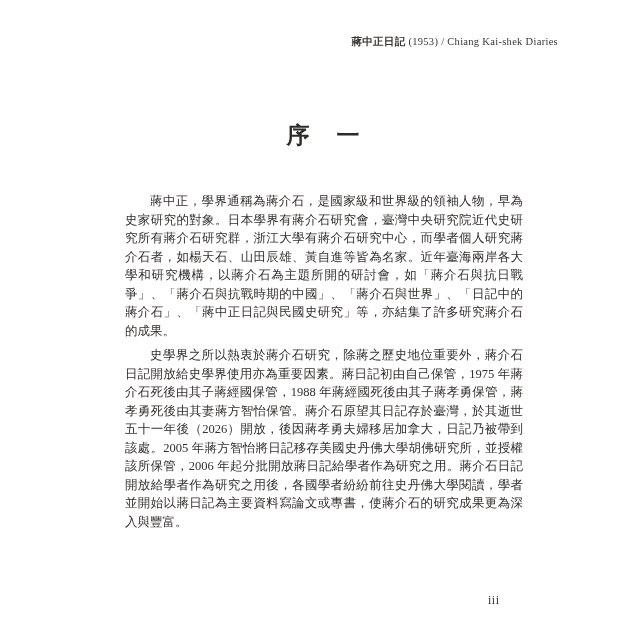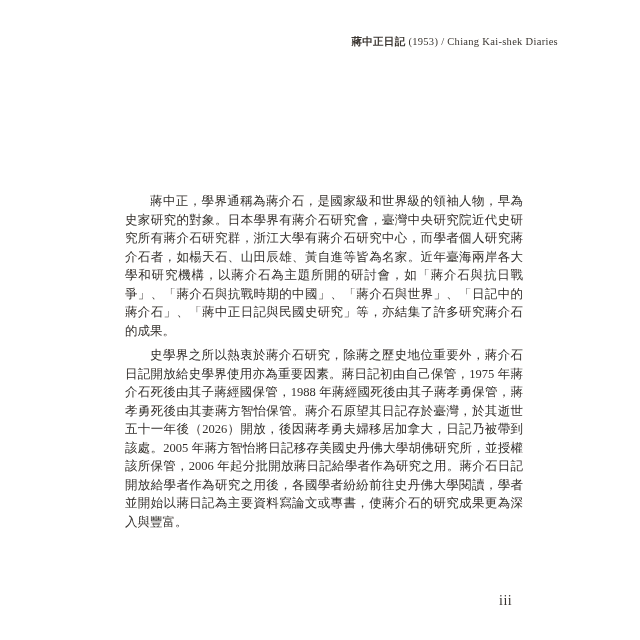--- a/index.html
+++ b/index.html
@@ -58,39 +58,39 @@
     color: #332f2b;
   }
   .body-text p {
     margin: 0 0 6px 0;
     text-indent: 2em;
   }
   .page-number {
     position: absolute;
     top: 593px;
     left: 488px;
-    font-size: 14px;
+    font-size: 12px;
     letter-spacing: 0.5px;
     color: #35302c;
-    margin-left: 11px;
   }
 </style>
 </head>
 <body>
 
 <div class="page">
 
   <div class="running-header">
     <span class="zh">蔣中正日記</span>
     <span> </span>
     <span class="year">(1953)</span>
     <span class="sep"> / </span>
     <span class="en">Chiang Kai-shek Diaries</span>
   </div>
 
+  <div class="section-title">序　一</div>
 
   <div class="body-text">
     <p>蔣中正，學界通稱為蔣介石，是國家級和世界級的領袖人物，早為史家研究的對象。日本學界有蔣介石研究會，臺灣中央研究院近代史研究所有蔣介石研究群，浙江大學有蔣介石研究中心，而學者個人研究蔣介石者，如楊天石、山田辰雄、黃自進等皆為名家。近年臺海兩岸各大學和研究機構，以蔣介石為主題所開的研討會，如「蔣介石與抗日戰爭」、「蔣介石與抗戰時期的中國」、「蔣介石與世界」、「日記中的蔣介石」、「蔣中正日記與民國史研究」等，亦結集了許多研究蔣介石的成果。</p>
     <p>史學界之所以熱衷於蔣介石研究，除蔣之歷史地位重要外，蔣介石日記開放給史學界使用亦為重要因素。蔣日記初由自己保管，1975 年蔣介石死後由其子蔣經國保管，1988 年蔣經國死後由其子蔣孝勇保管，蔣孝勇死後由其妻蔣方智怡保管。蔣介石原望其日記存於臺灣，於其逝世五十一年後（2026）開放，後因蔣孝勇夫婦移居加拿大，日記乃被帶到該處。2005 年蔣方智怡將日記移存美國史丹佛大學胡佛研究所，並授權該所保管，2006 年起分批開放蔣日記給學者作為研究之用。蔣介石日記開放給學者作為研究之用後，各國學者紛紛前往史丹佛大學閱讀，學者並開始以蔣日記為主要資料寫論文或專書，使蔣介石的研究成果更為深入與豐富。</p>
   </div>
 
   <div class="page-number">iii</div>
 
 </div>
 

